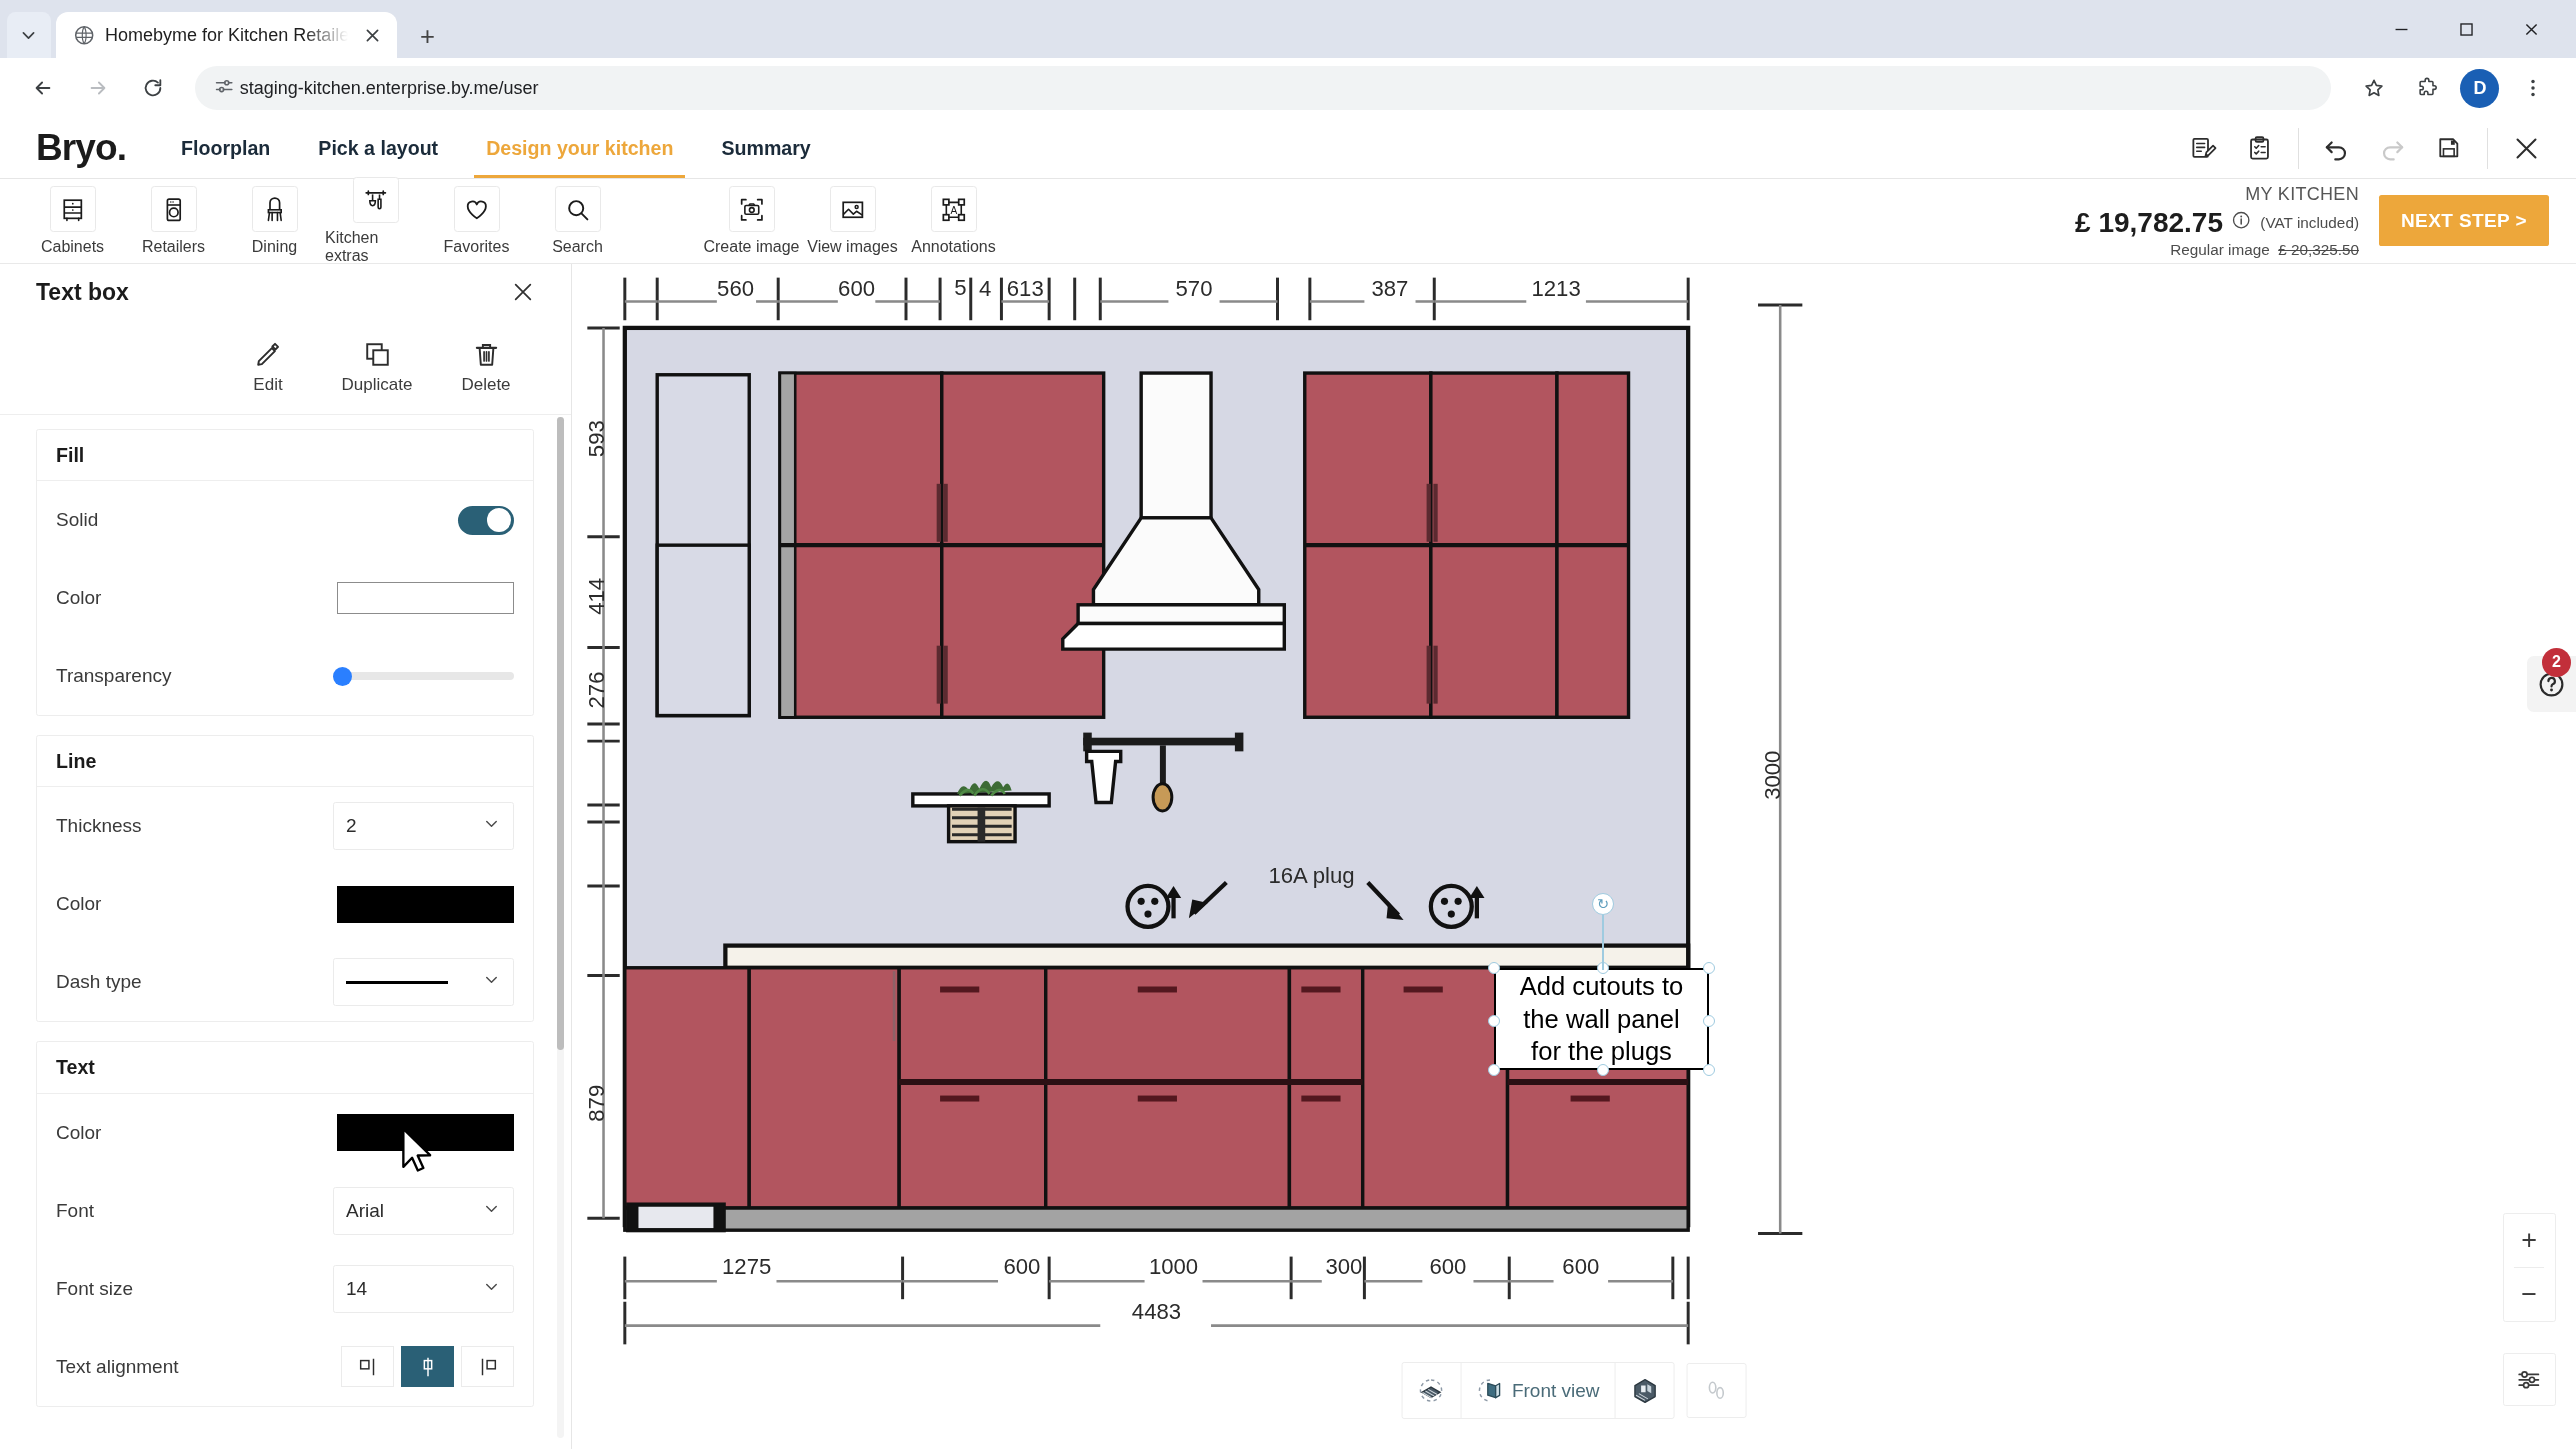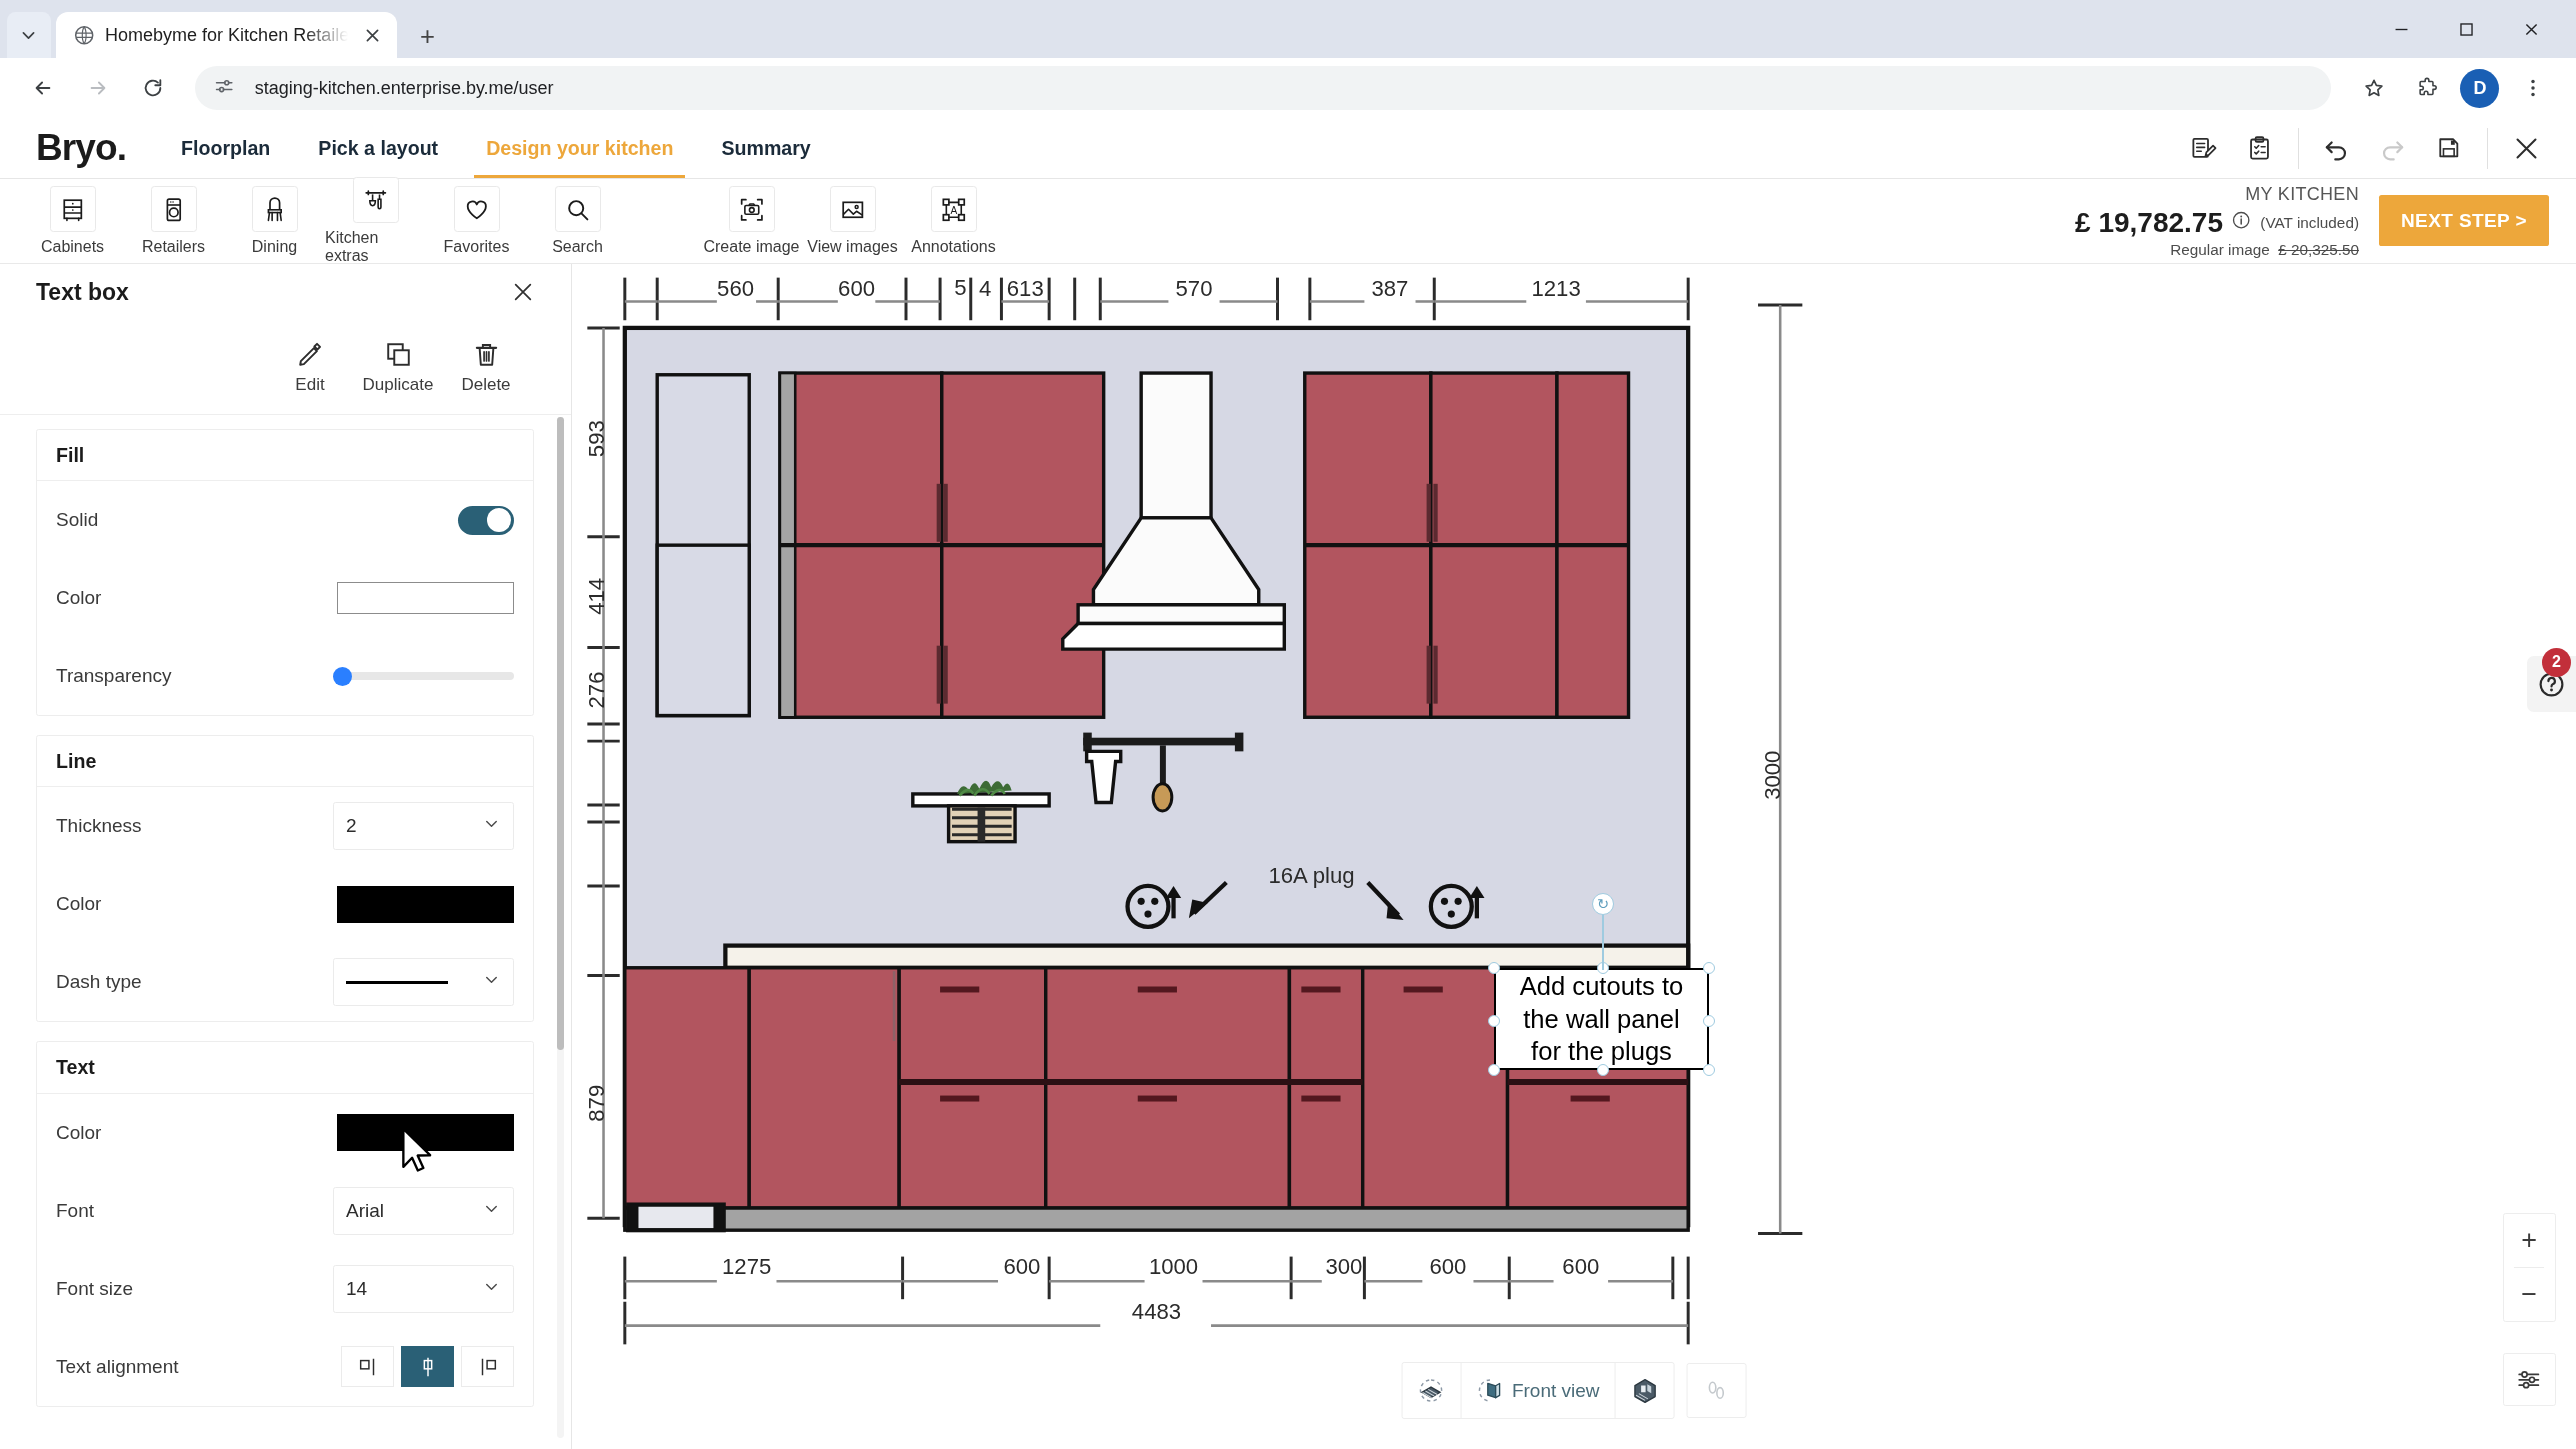--- a/index.html
+++ b/index.html
@@ -38,21 +38,21 @@
   .winbtn { width: 65px; height: 58px; display: flex; align-items: center; justify-content: center; color: #202124; }
 
   .toolbar {
     height: 60px; background: #ffffff; display: flex; align-items: center;
     padding: 0 19px; gap: 6.8px;
   }
   .nav-ico { width: 48px; height: 48px; border-radius: 50%; display: flex; align-items: center; justify-content: center; color: #444; }
   .nav-ico.disabled { color: #b9bcc0; }
   .omnibox {
     flex: 1 1 auto; height: 44px; background: #f1f3f4; border-radius: 22px;
-    display: flex; align-items: center; gap: 20px; padding: 0 19px; margin: 0 12px;
+    display: flex; align-items: center; gap: 5px; padding: 0 19px; margin: 0 12px;
   }
   .omnibox .url { font-size: 18px; color: #202124; }
   .tb-right { display: flex; align-items: center; gap: 5.1px; }
   .avatar-circ {
     width: 39px; height: 39px; border-radius: 50%; background: #1a5fb4; color: #fff;
     display: flex; align-items: center; justify-content: center;
     font-size: 18px; font-weight: bold;
   }
 
   
@@ -112,21 +112,21 @@
   .panel {
     width: 572px; background: #fff; border-right: 0.9px solid #e6e6e6;
     display: flex; flex-direction: column; position: relative;
   }
   .panel-head {
     height: 56px; display: flex; align-items: center; padding: 0 31px 0 36px;
   }
   .panel-title { font-size: 23px; font-weight: bold; color: #1b1b1b; }
   .panel-close { margin-left: auto; font-size: 25.6px; color: #303030; line-height: 1; width: 34px; height: 34px; display:flex; align-items:center; justify-content:center;}
   .panel-actions {
-    display: flex; justify-content: flex-end; gap: 16px; padding: 20.4px 49px 19px 0;
+    display: flex; justify-content: flex-end; gap: 37px; padding: 20.4px 49px 19px 0;
     border-bottom: 0.9px solid #eeeeee;
   }
   .pact { display: flex; flex-direction: column; align-items: center; gap: 6px; width: 72px; }
   .pact-label { font-size: 17px; color: #3c3c3c; }
   .panel-scroll { flex: 1 1 auto; overflow: hidden; padding: 13.6px 37px 0 36px; position: relative; }
 
   .card { border: 0.9px solid #ededed; border-radius: 2.6px; margin-bottom: 19px; background: #fff; }
   .card-head { padding: 13.6px 19px; border-bottom: 0.9px solid #eeeeee; font-size: 19.6px; font-weight: bold; color: #1b1b1b; }
   .row { display: flex; align-items: center; padding: 0 19px; height: 78px; }
   .row-label { font-size: 19px; color: #3a3a3a; flex: 0 0 auto; }

